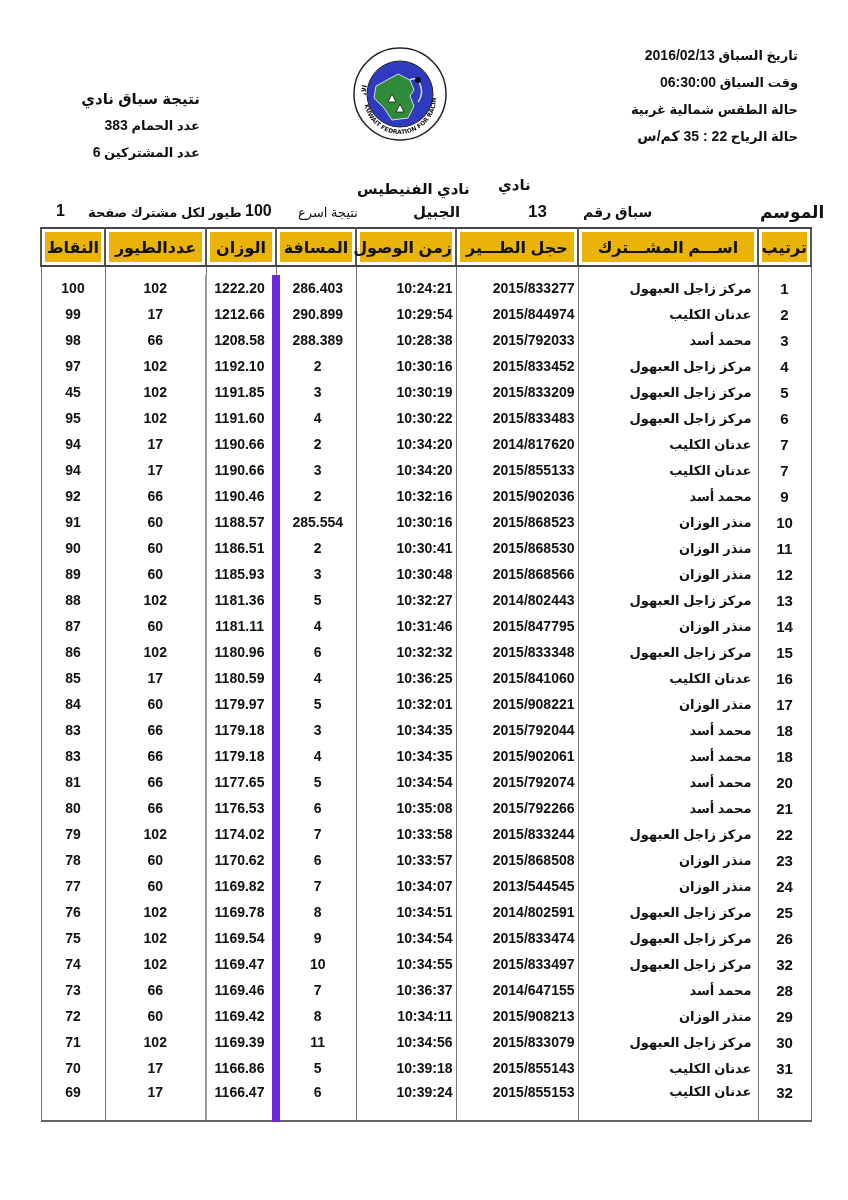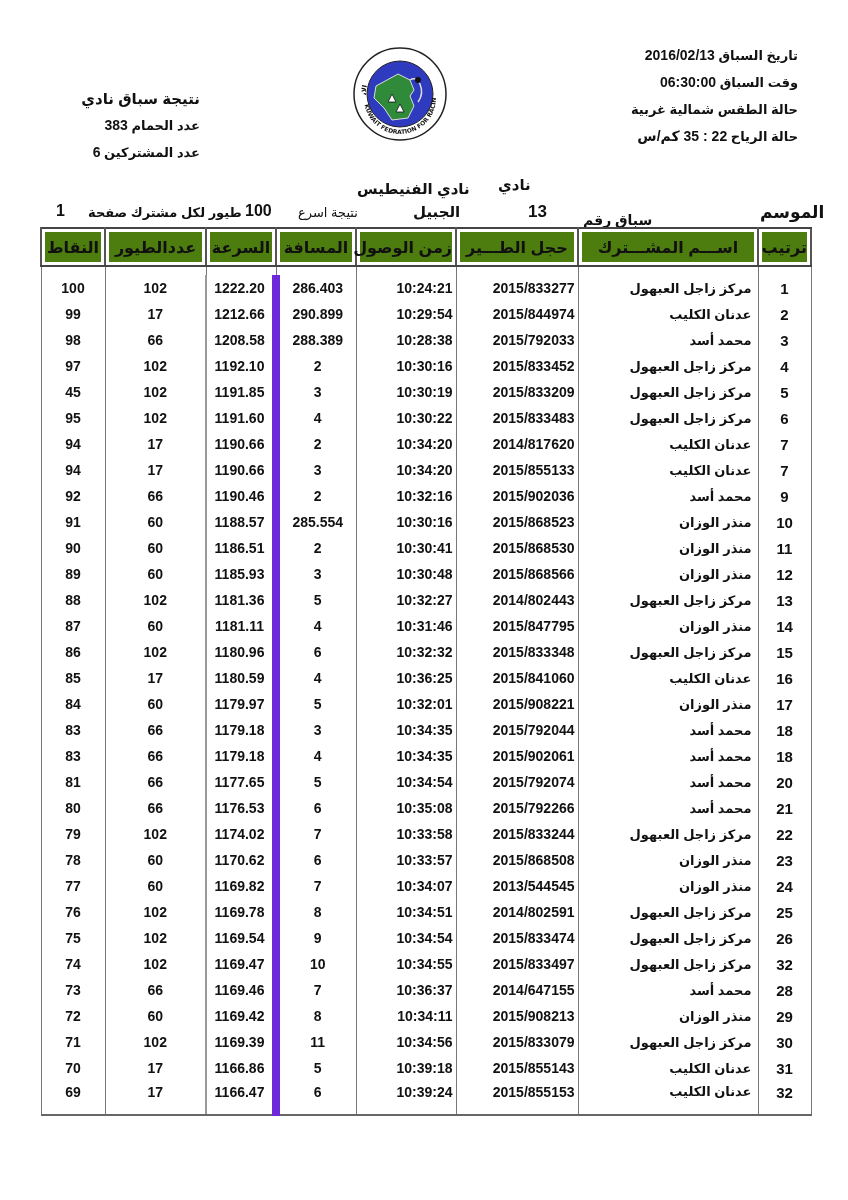--- a/index.html
+++ b/index.html
@@ -17,30 +17,30 @@
 
   .logo { left: 352px; top: 46px; width: 96px; height: 96px; }
 
   .club-line { top: 176px; left: 0; width: 848px; height: 20px; font-size: 15px; font-weight: bold; }
   .club-line span { position: absolute; direction: rtl; }
 
   .meta-line { top: 202px; left: 0; width: 848px; height: 24px; font-weight: bold; }
   .meta-line span { position: absolute; direction: rtl; white-space: nowrap; }
 
   table.results { position: absolute; left: 40px; top: 227px; width: 770px; border-collapse: collapse; direction: rtl; table-layout: fixed; }
-  table.results th { background: #4d7c0f; font-size: 16px; font-weight: bold; height: 36px; padding: 0 3px;
+  table.results th { background: #eab308; font-size: 16px; font-weight: bold; height: 36px; padding: 0 3px;
                      border-left: 2px solid #555; border-right: 2px solid #555; border-top: 2px solid #444; border-bottom: 2px solid #444;
                      text-align: center; white-space: nowrap; box-shadow: inset 0 0 0 3px #fff; }
   table.results th.name-h { text-align: center; margin-top: 36px; }
   table.results tr.spacer td { height: 8px; border-top: 2px solid #444; }
   table.results td { font-size: 14px; font-weight: bold; height: 26px; padding: 0 4px; text-align: center;
                      border-left: 1px solid #777; border-right: 1px solid #777; white-space: nowrap; }
   table.results td.name { text-align: right; font-size: 13px; padding-right: 6px; }
   table.results td.rank { font-size: 15px; }
-  table.results tr.last td { border-bottom: 2px solid #666; height: 30px; vertical-align: top; padding-top: 3px; }
+  table.results tr.last td { border-bottom: 2px solid #666; padding-bottom: 6px; height: 30px; vertical-align: top; padding-top: 3px; }
   table.results td.speed { border-left: 2px solid #999; border-right: 8px solid #6d28d9; }
   table.results td.dist, table.results td.time { font-size: 14px; }
   table.results td.time { text-align: right; padding-right: 3px; }
   table.results td.ring { text-align: right; padding-right: 3px; }
   table.results td.points { font-size: 14px; }
 </style>
 </head>
 <body>
 
 <div class="abs info-right">
@@ -91,21 +91,21 @@
 </div>
 
 <div class="abs club-line">
   <span style="left:498px; top:0;">نادي</span>
   <span style="left:357px; top:4px;">نادي الفنيطيس</span>
 </div>
 
 <div class="abs meta-line">
   <span style="left:760px; top:0; font-size:17px;">الموسم</span>
   <span style="left:654px; top:0; font-size:17px;margin-top:46px;">20162015</span>
-  <span style="left:583px; top:10px; font-size:14px;">سباق رقم</span>
+  <span style="left:583px; top:2px; font-size:14px;">سباق رقم</span>
   <span style="left:528px; top:0; font-size:17px;">13</span>
   <span style="left:413px; top:1px; font-size:15px;">الجبيل</span>
   <span style="left:290px; top:3px; font-size:13px; font-weight:normal;margin-left:8px;">نتيجة اسرع</span>
   <span style="left:245px; top:0; font-size:16px;">100</span>
   <span style="left:88px; top:3px; font-size:13px;">طيور لكل مشترك صفحة</span>
   <span style="left:56px; top:0; font-size:16px;">1</span>
 </div>
 
 <table class="results">
   <colgroup>
@@ -118,21 +118,21 @@
     <col style="width:101px">
     <col style="width:64px">
   </colgroup>
   <thead>
     <tr>
       <th>ترتيب</th>
       <th class="name-h">اســـم المشـــترك</th>
       <th>حجل الطـــير</th>
       <th>زمن الوصول</th>
       <th>المسافة</th>
-      <th>السرعة</th>
+      <th>الوزان</th>
       <th>عددالطيور</th>
       <th>النقاط</th>
     </tr>
   </thead>
   <tbody id="rows">
     <tr class="spacer">
         <td></td>
         <td></td>
         <td></td>
         <td></td>

